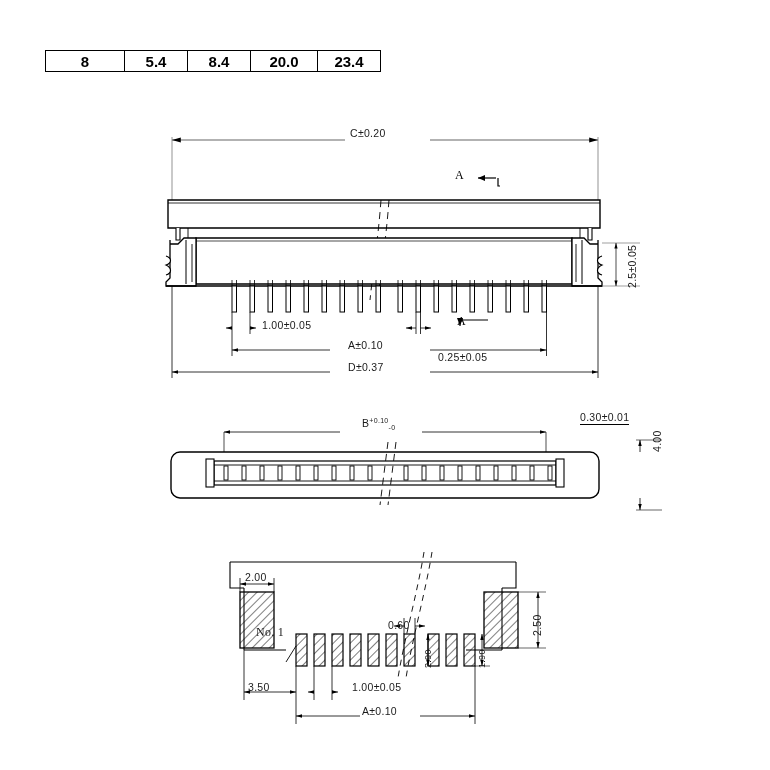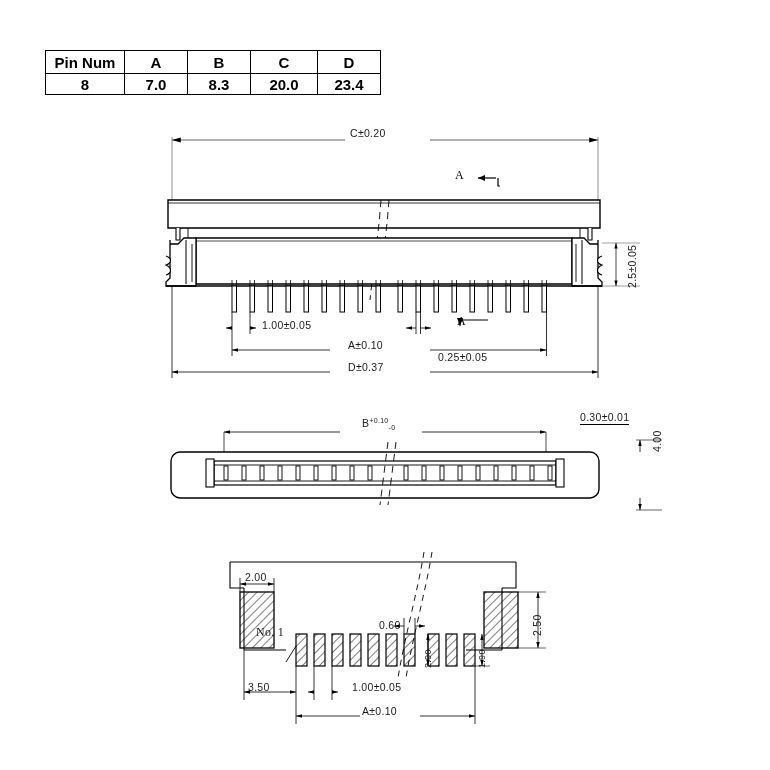--- a/index.html
+++ b/index.html
@@ -80,31 +80,24 @@
     font-family: "Liberation Serif", serif;
     font-size: 12px;
     color: #000;
   }
 </style>
 </head>
 <body>
 
 <table class="pin-table">
   <tbody>
-      <tr class="hdr">
-    <td class="c0">Pin Num</td>
-    <td class="c1">A</td>
-    <td class="c2">B</td>
-    <td class="c3">C</td>
-    <td class="c4">D</td>
-  </tr>
   <tr class="val">
     <td class="c0">8</td>
-    <td class="c1">7.0</td>
-    <td class="c2">8.3</td>
+    <td class="c1">5.4</td>
+    <td class="c2">8.4</td>
     <td class="c3">20.0</td>
     <td class="c4">23.4</td>
   </tr>
 </tbody>
   </table>
 
 <svg id="sheet" viewBox="0 0 770 770">
   <defs>
     <pattern id="hatch" width="6" height="6" patternTransform="rotate(45)" patternUnits="userSpaceOnUse">
       <line x1="0" y1="0" x2="0" y2="6" stroke="#000" stroke-width="1"></line>
@@ -509,19 +502,19 @@
 <div class="dim" style="left:348px; top:362px;">D±0.37</div>
 
 <div class="dim" style="left:362px; top:418px;">
   <span>B</span><span class="sup">+0.10</span><span class="sub">-0</span>
 </div>
 <div class="dim ul" style="left:580px; top:412px;">0.30±0.01</div>
 <div class="dim rot" style="left:652px; top:452px;">4.00</div>
 
 <div class="dim" style="left:245px; top:572px;">2.00</div>
 <div class="dim rot" style="left:532px; top:636px;">2.50</div>
-<div class="dim" style="left:379px; top:620px;">0.60</div>
+<div class="dim" style="left:388px; top:620px;">0.60</div>
 <div class="dim rot" style="left:424px; top:668px; font-size:9px;">2.00</div>
 <div class="dim rot" style="left:478px; top:668px; font-size:9px;">1.90</div>
 <div class="dim serif" style="left:256px; top:626px;">No. 1</div>
 <div class="dim" style="left:248px; top:682px;">3.50</div>
 <div class="dim" style="left:352px; top:682px;">1.00±0.05</div>
 <div class="dim" style="left:362px; top:706px;">A±0.10</div>
 
 </body></html>

